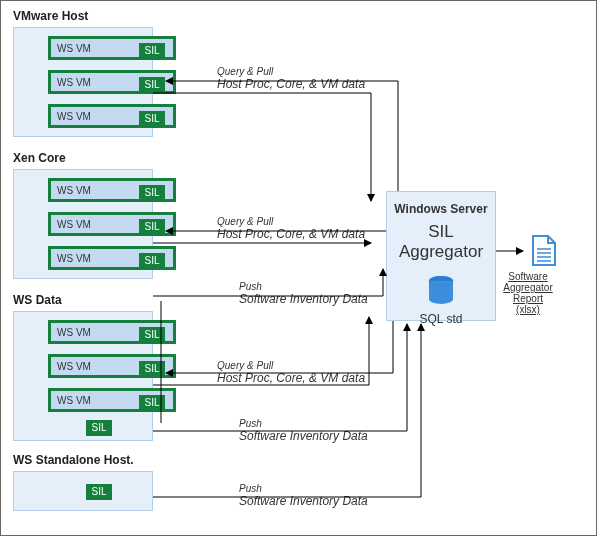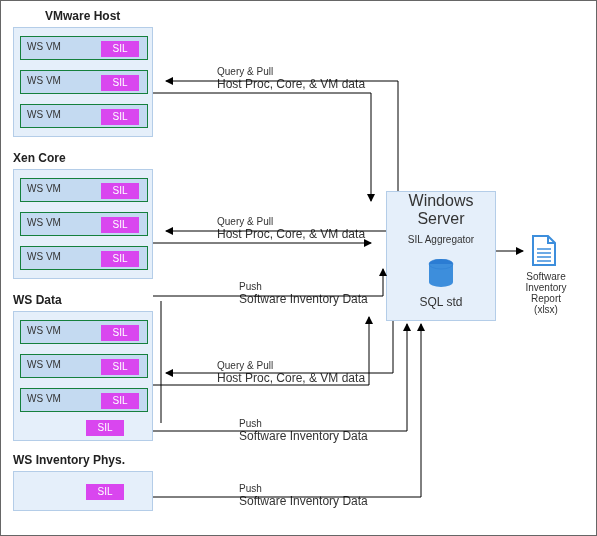--- a/index.html
+++ b/index.html
@@ -24,88 +24,90 @@
   }
   .host-title {
     position: absolute;
     font-weight: 600;
     font-size: 12px;
     color: #222;
   }
   .vm-row {
     position: absolute;
     background: #c4daf1;
-    border: 1px solid #15803d;
+    border: 3px solid #15803d;
     height: 24px;
+    margin-left: 28px;
   }
   .vm-label {
     position: absolute;
     left: 6px;
     top: 4px;
     font-size: 10px;
     color: #333;
   }
   .sil-tag {
     position: absolute;
-    background: #d946ef;
+    background: #15803d;
     color: #fff;
     font-size: 10px;
     height: 16px;
-    width: 38px;
+    width: 26px;
     text-align: center;
     line-height: 16px;
   }
   .server-box {
     position: absolute;
     background: #e5effa;
     border: 1px solid #b4cde8;
     text-align: center;
   }
   .server-title {
-    font-weight: 400;
-    font-size: 16px;
-    margin-top: 0;
+    font-weight: 700;
+    font-size: 12px;
+    margin-top: 10px;
   }
   .server-sub {
-    font-size: 10px;
+    font-size: 17px;
     margin-top: 6px;
   }
   .db-icon {
     margin: 14px auto 4px auto;
     width: 26px;
   }
   .db-label { font-size: 12px; }
   .doc-icon {
     position: absolute;
   }
   .report-label {
     position: absolute;
     width: 70px;
     text-align: center;
     font-size: 10px;
   }
   .edge-label {
     position: absolute;
     font-size: 10px;
     color: #333;
+    font-style: italic;
   }
   .edge-label .sub { font-size: 12px; color: #333; }
   svg.arrows {
     position: absolute;
     left: 0; top: 0;
     width: 597px; height: 536px;
     pointer-events: none;
   }
 </style>
 </head>
 <body>
 
 <div class="canvas">
 
-  <div class="host-title" style="left:12px; top:8px;margin-left:32px;">VMware Host</div>
+  <div class="host-title" style="left:12px; top:8px;">VMware Host</div>
   <div class="host-group" style="left:12px; top:26px; width:140px; height:110px;">
     <div class="vm-row" style="left:6px; top:8px; width:128px;">
       <span class="vm-label">WS VM</span>
       <span class="sil-tag" style="right:8px; top:4px;">SIL</span>
     </div>
     <div class="vm-row" style="left:6px; top:42px; width:128px;">
       <span class="vm-label">WS VM</span>
       <span class="sil-tag" style="right:8px; top:4px;">SIL</span>
     </div>
     <div class="vm-row" style="left:6px; top:76px; width:128px;">
@@ -140,21 +142,21 @@
       <span class="vm-label">WS VM</span>
       <span class="sil-tag" style="right:8px; top:4px;">SIL</span>
     </div>
     <div class="vm-row" style="left:6px; top:76px; width:128px;">
       <span class="vm-label">WS VM</span>
       <span class="sil-tag" style="right:8px; top:4px;">SIL</span>
     </div>
     <span class="sil-tag" style="left:72px; top:108px;">SIL</span>
   </div>
 
-  <div class="host-title" style="left:12px; top:452px;">WS Inventory Phys.</div>
+  <div class="host-title" style="left:12px; top:452px;">WS Standalone Host.</div>
   <div class="host-group" style="left:12px; top:470px; width:140px; height:40px;">
     <span class="sil-tag" style="left:72px; top:12px;">SIL</span>
   </div>
 
   <div class="server-box" style="left:385px; top:190px; width:110px; height:130px;">
     <div class="server-title">Windows Server</div>
     <div class="server-sub">SIL Aggregator</div>
     <div class="db-icon">
       <svg width="26" height="30" viewBox="0 0 26 30">
         <ellipse cx="13" cy="5" rx="12" ry="5" fill="#2b7cd3"></ellipse>
@@ -168,23 +170,23 @@
   <div class="doc-icon" style="left:530px; top:234px;">
     <svg width="26" height="32" viewBox="0 0 26 32">
       <path d="M2 1 h15 l7 7 v22 H2 Z" fill="#fff" stroke="#3d8edc" stroke-width="2"></path>
       <path d="M17 1 v7 h7" fill="none" stroke="#3d8edc" stroke-width="2"></path>
       <line x1="6" y1="14" x2="20" y2="14" stroke="#3d8edc" stroke-width="1.5"></line>
       <line x1="6" y1="18" x2="20" y2="18" stroke="#3d8edc" stroke-width="1.5"></line>
       <line x1="6" y1="22" x2="20" y2="22" stroke="#3d8edc" stroke-width="1.5"></line>
       <line x1="6" y1="26" x2="20" y2="26" stroke="#3d8edc" stroke-width="1.5"></line>
     </svg>
   </div>
-  <div class="report-label" style="left:510px; top:270px;">
+  <div class="report-label" style="left:492px; top:270px;text-decoration:underline;">
     <div>Software</div>
-    <div>Inventory Report</div>
+    <div>Aggregator Report</div>
     <div>(xlsx)</div>
   </div>
 
   <div class="edge-label" style="left:216px; top:65px;">
     <div>Query &amp; Pull</div>
     <div class="sub">Host Proc, Core, &amp; VM data</div>
   </div>
   <div class="edge-label" style="left:216px; top:215px;">
     <div>Query &amp; Pull</div>
     <div class="sub">Host Proc, Core, &amp; VM data</div>

